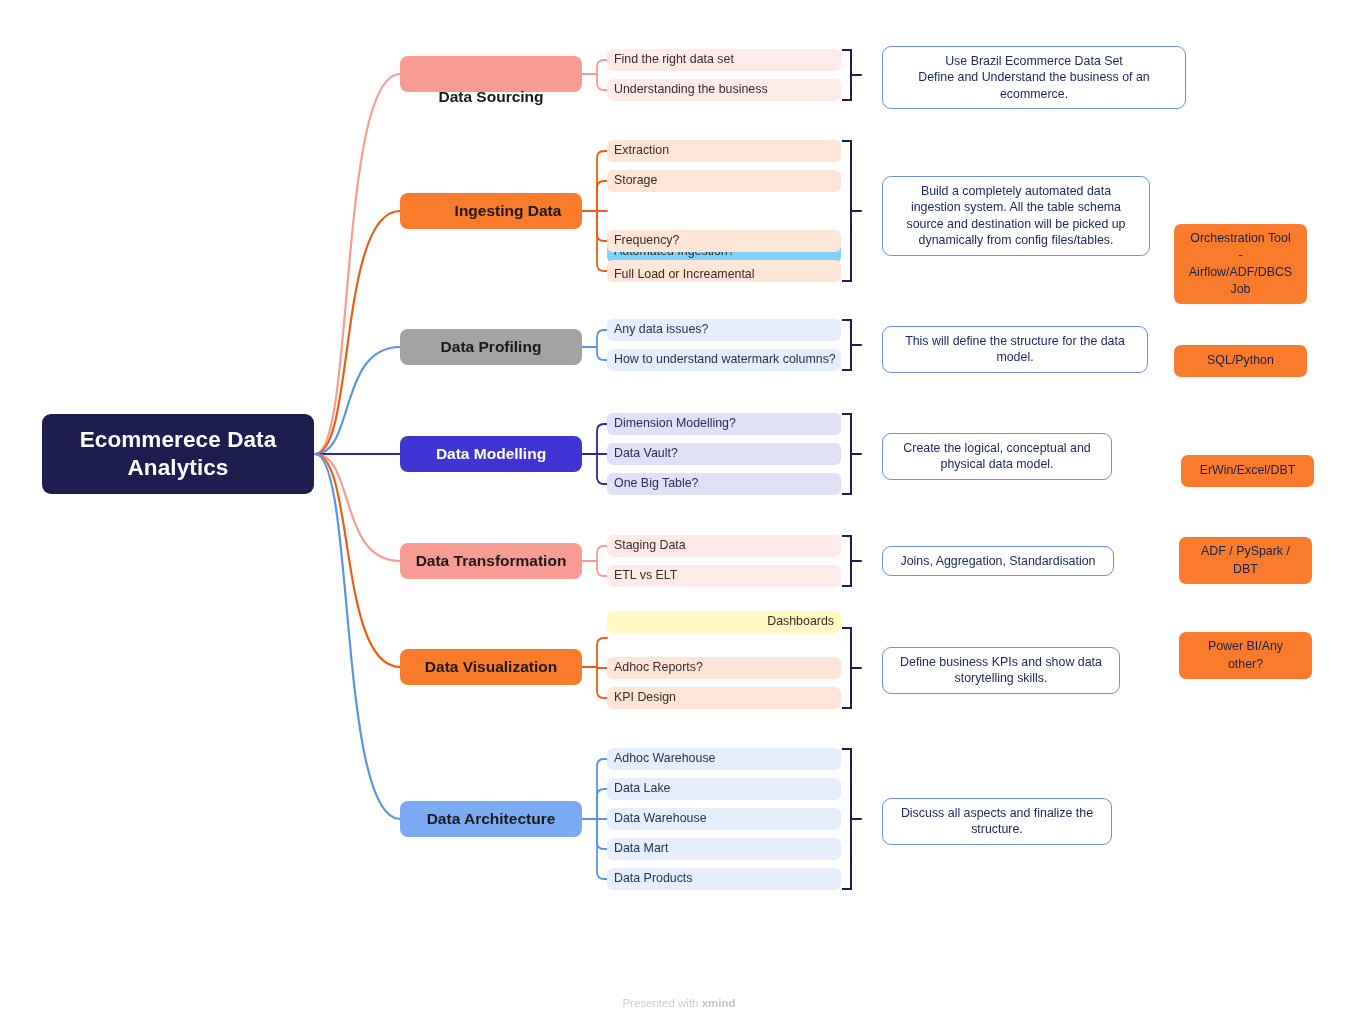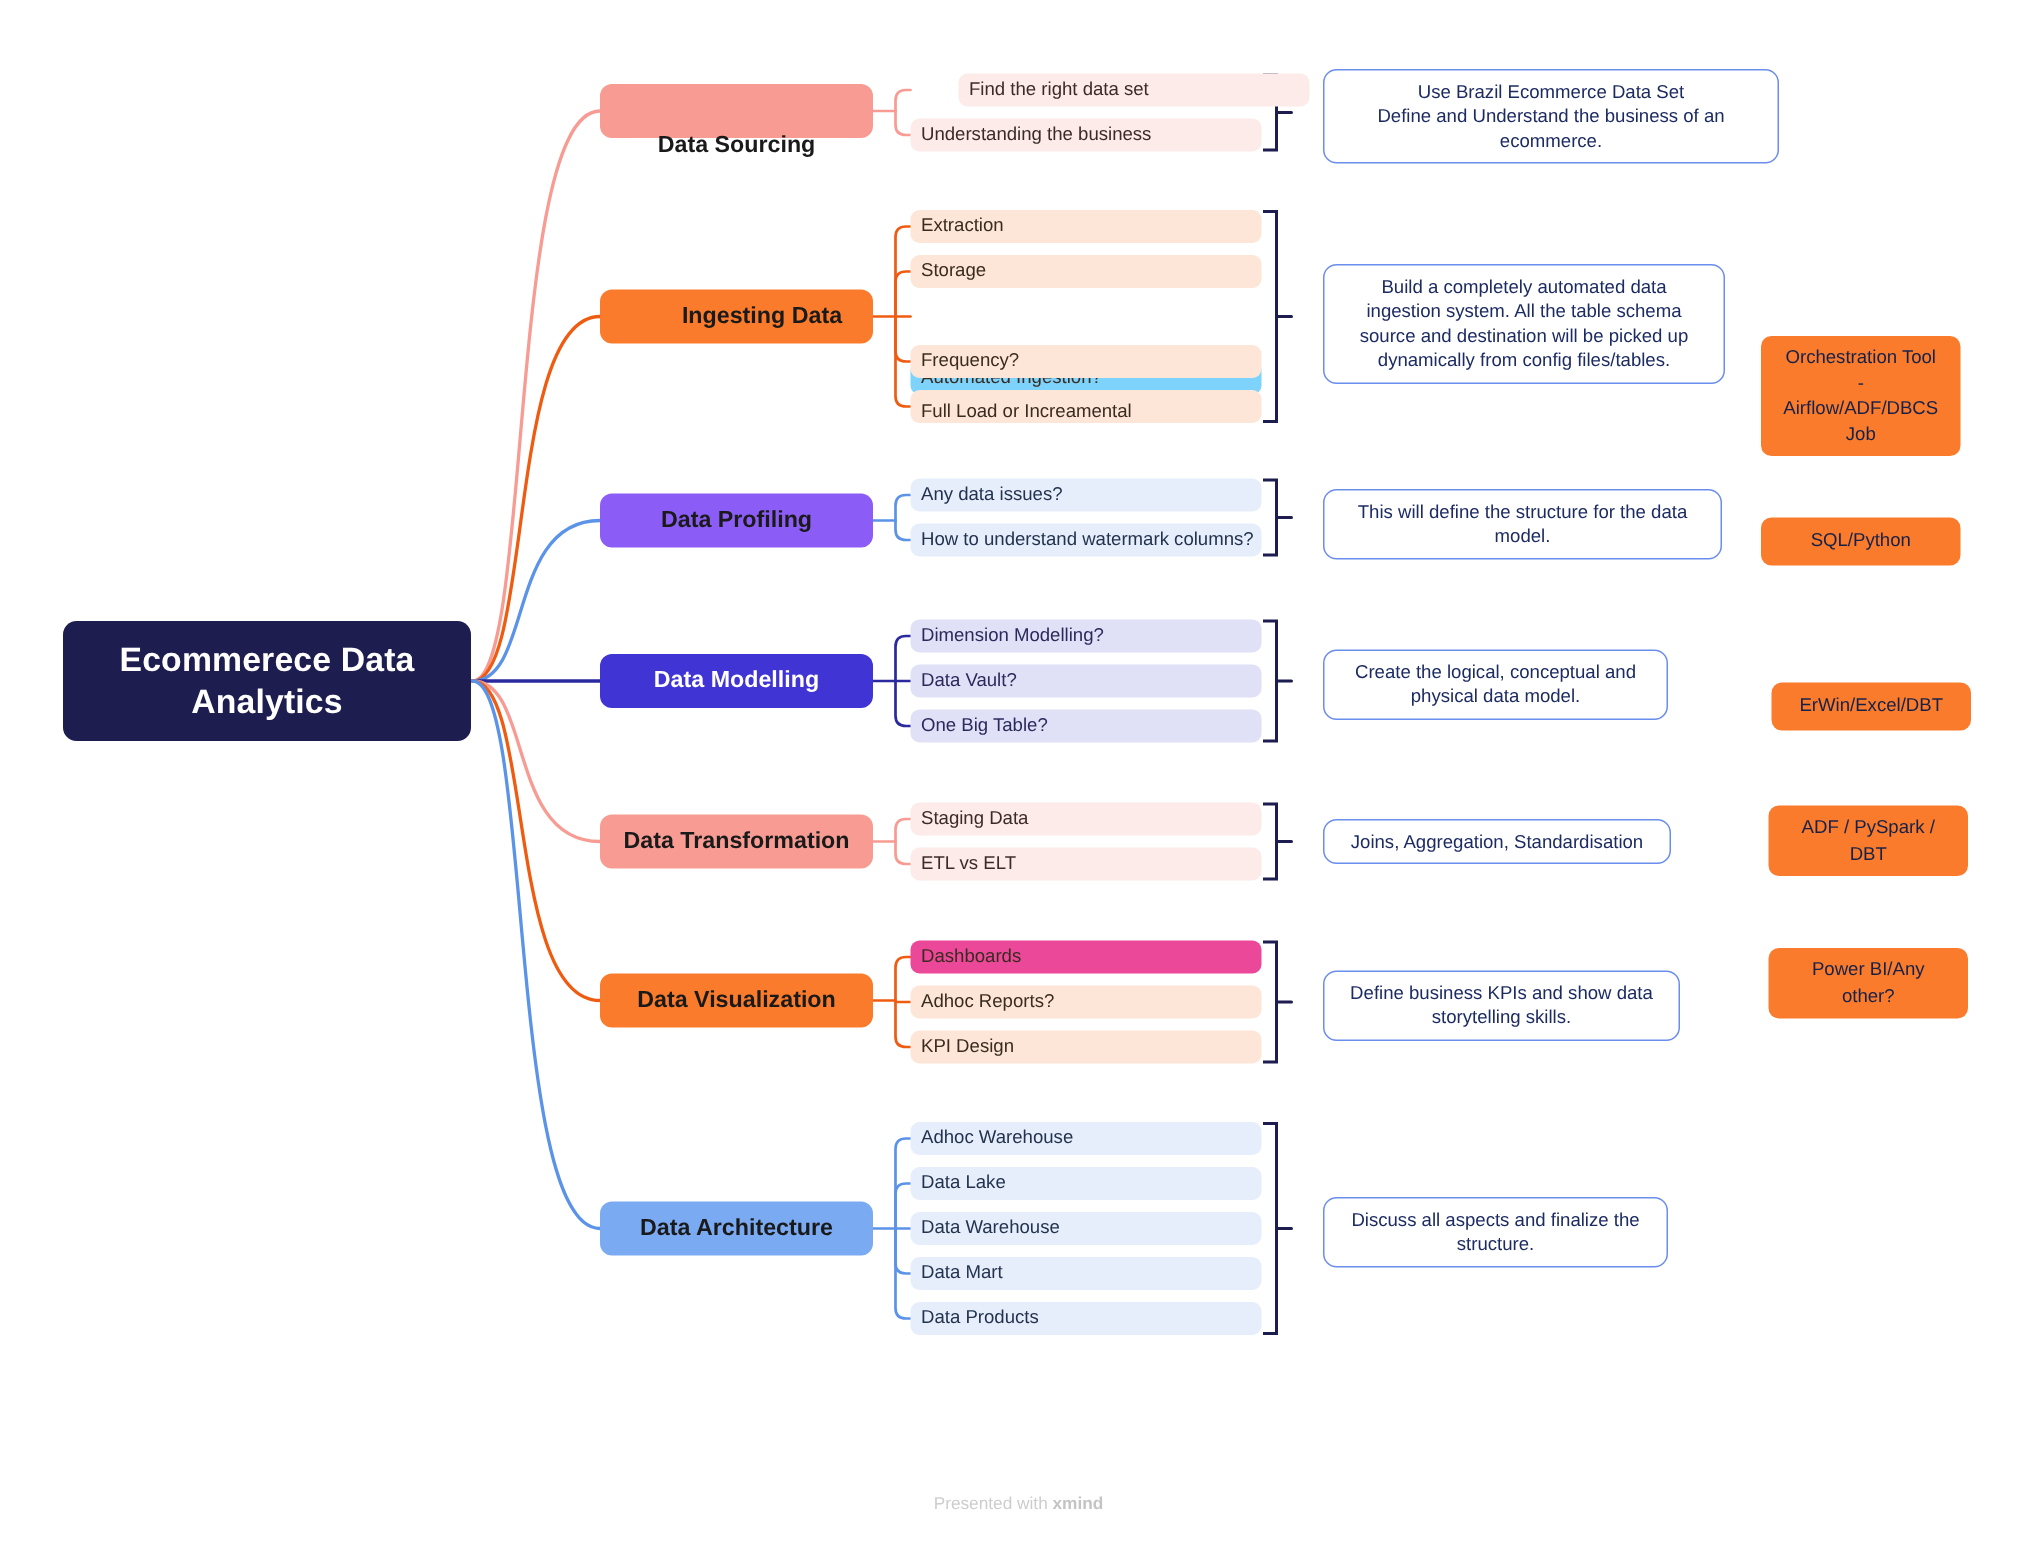--- a/index.html
+++ b/index.html
@@ -134,21 +134,21 @@
 
   <div class="central">
     <span>Ecommerece Data
 Analytics</span>
   </div>
 
   <div id="branch-layer">
       <div class="branch" style="top: 56px; background: rgb(247, 155, 147);">
         <span style="color: rgb(26, 26, 26); margin-top: 45px;">Data Sourcing</span>
       </div>
-      <div class="pill" style="top: 49px; background: rgb(252, 235, 232); margin-left: 32px;">
+      <div class="pill" style="top: 49px; background: rgb(252, 235, 232);">
         <span style="color: rgb(58, 43, 42);">Find the right data set</span>
       </div>
       <div class="pill" style="top: 79px; background: rgb(252, 235, 232);">
         <span style="color: rgb(58, 43, 42);">Understanding the business</span>
       </div>
       <div class="note" style="left: 882px; top: 46px; width: 304px; min-height: 57px;">
         <span>Use Brazil Ecommerce Data Set
 Define and Understand the business of an
 ecommerce.</span>
       </div>
@@ -169,21 +169,21 @@
       </div>
       <div class="pill" style="top: 260px; background: rgb(253, 230, 215); align-items: flex-end;">
         <span style="color: rgb(58, 43, 32);">Full Load or Increamental</span>
       </div>
       <div class="note" style="left: 882px; top: 176px; width: 268px; min-height: 72px;">
         <span>Build a completely automated data
 ingestion system. All the table schema
 source and destination will be picked up
 dynamically from config files/tables.</span>
       </div>
-      <div class="branch" style="top: 329px; background: #8b5cf6;">
+      <div class="branch" style="top: 329px; background: #a3a3a3;">
         <span style="color: rgb(26, 26, 26);">Data Profiling</span>
       </div>
       <div class="pill" style="top: 319px; background: rgb(230, 238, 252);">
         <span style="color: rgb(35, 51, 79);">Any data issues?</span>
       </div>
       <div class="pill" style="top: 349px; background: rgb(230, 238, 252);">
         <span style="color: rgb(35, 51, 79);">How to understand watermark columns?</span>
       </div>
       <div class="note" style="left: 882px; top: 326px; width: 266px; min-height: 41px;">
         <span>This will define the structure for the data
@@ -213,21 +213,21 @@
       </div>
       <div class="pill" style="top: 565px; background: rgb(252, 235, 232);">
         <span style="color: rgb(58, 43, 42);">ETL vs ELT</span>
       </div>
       <div class="note" style="left: 882px; top: 546px; width: 232px; min-height: 28px;">
         <span>Joins, Aggregation, Standardisation</span>
       </div>
       <div class="branch" style="top: 649px; background: rgb(249, 123, 43);">
         <span style="color: rgb(26, 26, 26);">Data Visualization</span>
       </div>
-      <div class="pill" style="top: 627px; background: #ec4899;">
+      <div class="pill" style="top: 611px; background: #fef9c3; justify-content: flex-end;">
         <span style="color: rgb(58, 43, 32);">Dashboards</span>
       </div>
       <div class="pill" style="top: 657px; background: rgb(253, 230, 215);">
         <span style="color: rgb(58, 43, 32);">Adhoc Reports?</span>
       </div>
       <div class="pill" style="top: 687px; background: rgb(253, 230, 215);">
         <span style="color: rgb(58, 43, 32);">KPI Design</span>
       </div>
       <div class="note" style="left: 882px; top: 647px; width: 238px; min-height: 41px;">
         <span>Define business KPIs and show data

